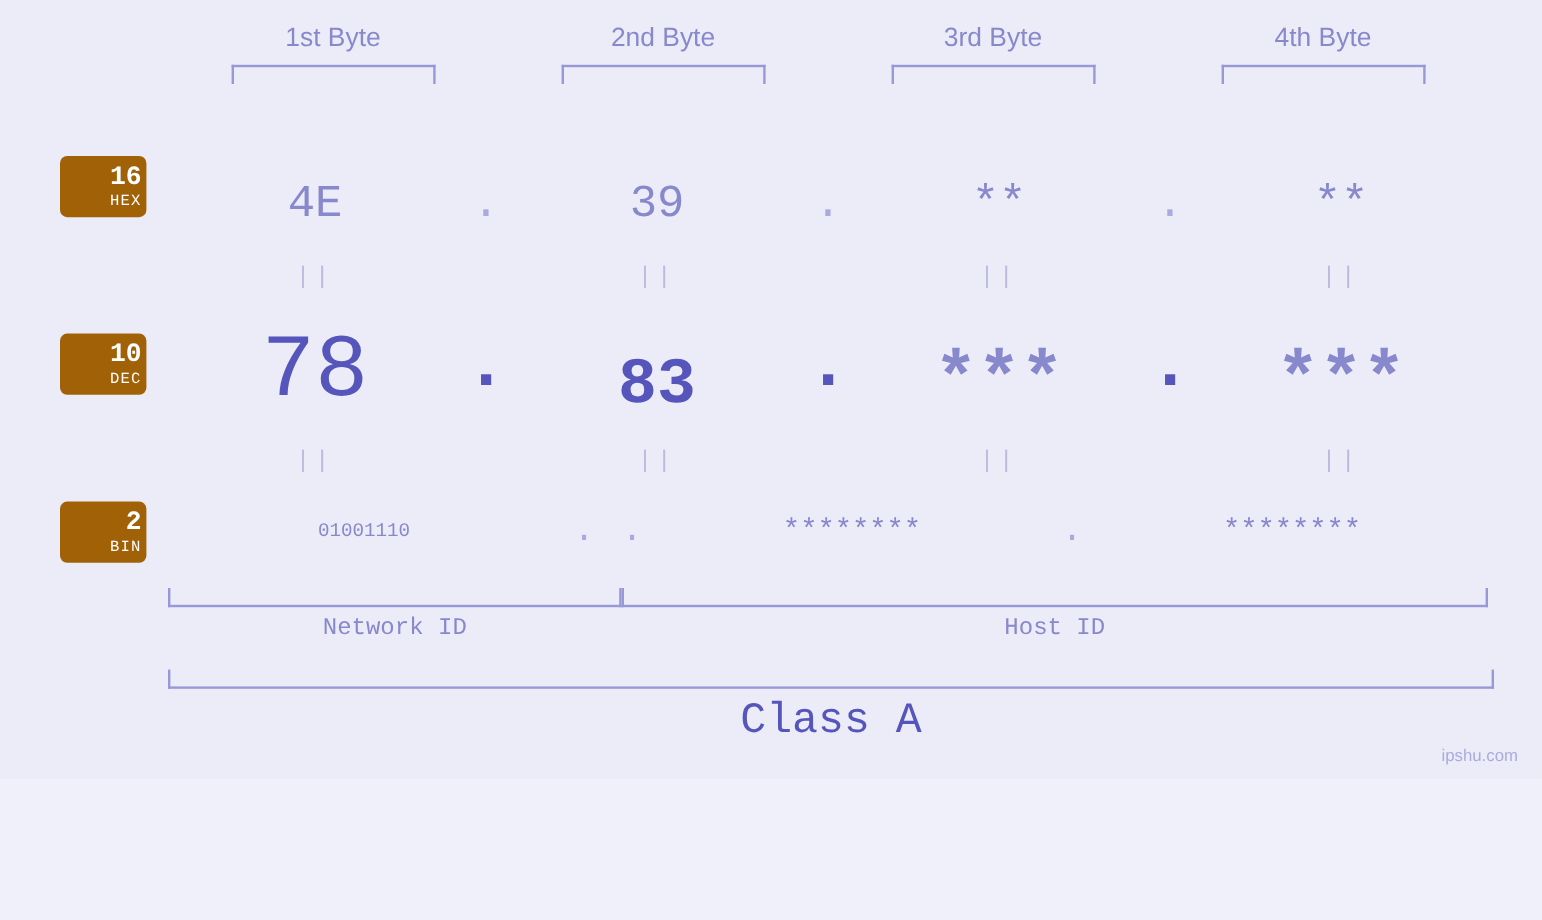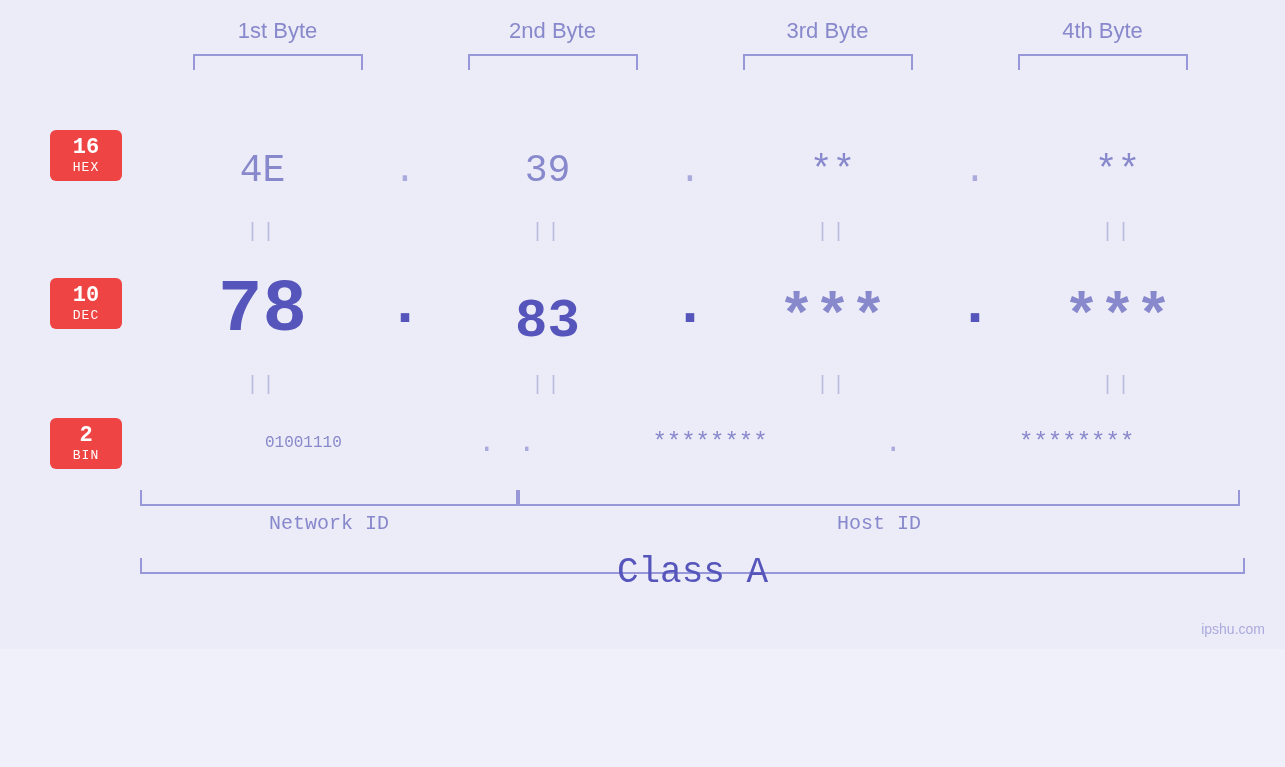--- a/index.html
+++ b/index.html
@@ -7,24 +7,24 @@
     body {
       background: #f0f0fa;
       font-family: 'Courier New', Courier, monospace;
       width: 1285px;
       height: 767px;
       overflow: hidden;
       position: relative;
     }
 
     .base-badge {
-      background: #ef4444;
+      background: #a16207;
       color: white;
       border-radius: 6px;
-      text-align: center;
+      text-align: right;
       width: 72px;
       padding: 6px 4px;
       margin-bottom: 0;
     }
 
     .base-number {
       font-size: 22px;
       font-weight: bold;
       line-height: 1.1;
     }
@@ -161,21 +161,21 @@
 
   <div style="position:absolute; left:50px; top:278px;">
     <div class="base-badge">
       <div class="base-number">10</div>
       <div class="base-label">DEC</div>
     </div>
   </div>
 
   <div style="position:absolute; top:252px; left:140px; width:1100px; display:flex; align-items:flex-end; height:100px;">
     <div class="row-value-group">
-      <span style="color:#5555bb; font-size:74px; font-weight:bold;">78</span>
+      <span style="color:#5555bb; font-size:74px; font-weight:normal;">78</span>
     </div>
     <div style="flex:0 0 40px; display:flex; justify-content:center; padding-bottom:12px;">
       <span style="color:#5555bb; font-size:60px; font-weight:bold;">.</span>
     </div>
     <div class="row-value-group">
       <span style="color:#5555bb; font-size:54px; font-weight:bold;">83</span>
     </div>
     <div style="flex:0 0 40px; display:flex; justify-content:center; padding-bottom:12px;">
       <span style="color:#5555bb; font-size:60px; font-weight:bold;">.</span>
     </div>
@@ -238,17 +238,17 @@
   </div>
 
   <div style="position:absolute; top:512px; left:140px; width:1100px; display:flex;">
     <div style="width:390px; text-align:center; color:#8888cc; font-size:20px; font-family:'Courier New', monospace;">Network ID</div>
     <div style="flex:1;"></div>
     <div style="width:745px; text-align:center; color:#8888cc; font-size:20px; font-family:'Courier New', monospace;">Host ID</div>
   </div>
 
   <div style="position:absolute; top:558px; left:140px; width:1105px; height:16px; border:2.5px solid #9898d8; border-top:none;"></div>
 
-  <div style="position:absolute; top:552px; left:140px; width:1105px; text-align:center; color:#5555bb; font-size:36px; font-family:'Courier New', monospace;">Class A</div>
+  <div style="position:absolute; top:580px; left:140px; width:1105px; text-align:center; color:#5555bb; font-size:36px; font-family:'Courier New', monospace;">Class A</div>
 
   <div style="position:absolute; bottom:12px; right:20px; color:#aaaadd; font-size:14px; font-family:Arial, sans-serif;">ipshu.com</div>
 
 </div>
 
 </body></html>

